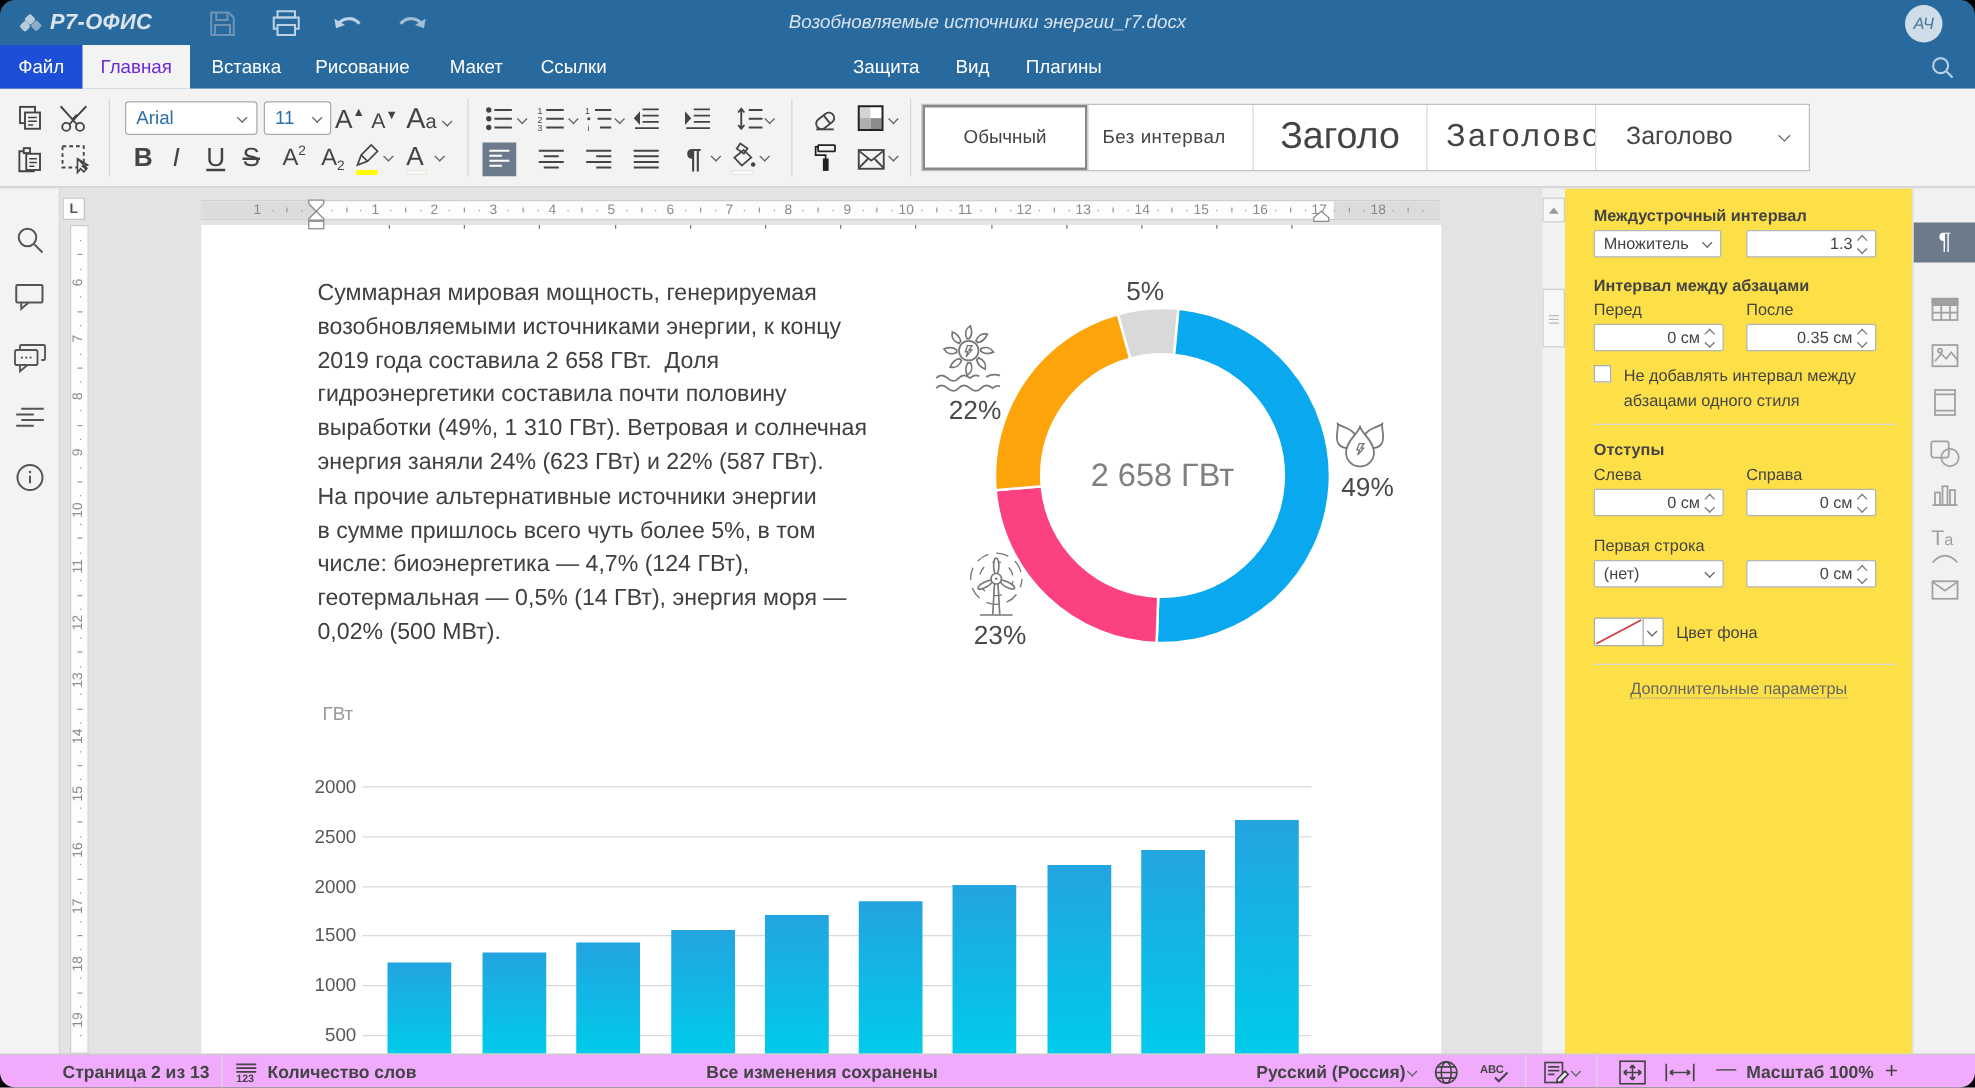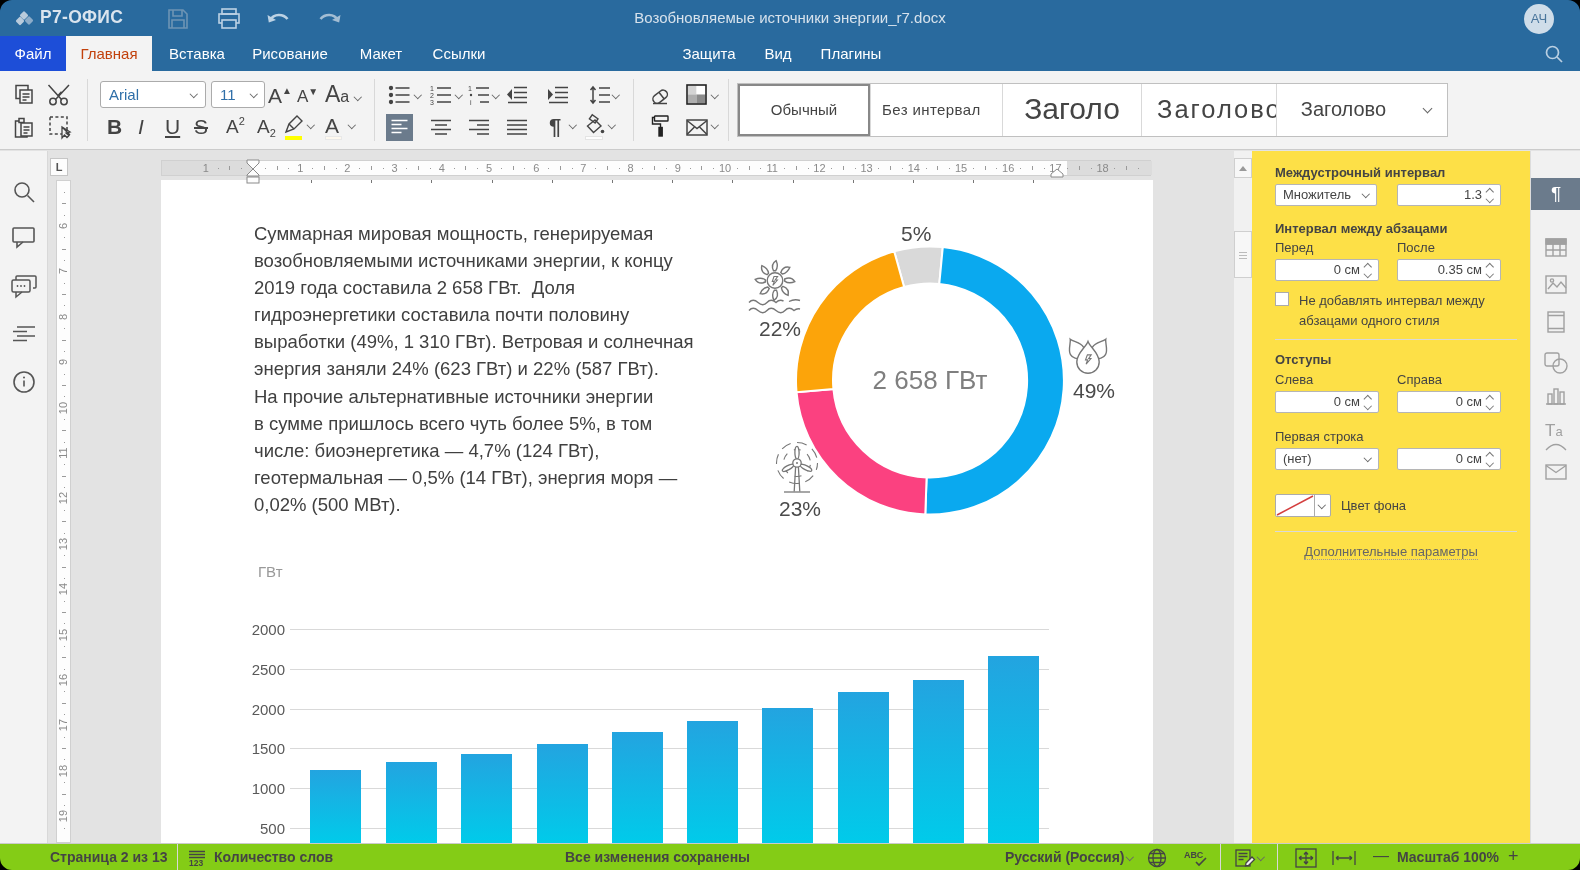--- a/index.html
+++ b/index.html
@@ -1,32 +1,32 @@
 <!DOCTYPE html>
 <html><head><meta charset="utf-8">
 <style>
 * { margin:0; padding:0; box-sizing:border-box; }
 html,body { width:1580px; height:870px; overflow:hidden; background:#000; }
 body, div, span { font-family:"Liberation Sans", sans-serif; }
 #app { position:absolute; left:0; top:0; width:1580px; height:870px; background:#e3e3e3; overflow:hidden; }
 .abs { position:absolute; }
 
-#titlebar { position:absolute; left:0; top:0; width:1580px; height:36px; background:#296a9e; }
+#titlebar { position:absolute; left:0; top:0; width:1580px; height:36px; background:#296a9e;font-style:italic; }
 #tabs { position:absolute; left:0; top:36px; width:1580px; height:35px; background:#296a9e; }
 .tab { position:absolute; top:0; height:35px; line-height:35px; color:#fff; font-size:15px; text-align:center; }
 
 #toolbar { position:absolute; left:0; top:71px; width:1580px; height:79px; background:#f3f3f3; border-bottom:1px solid #cbcbcb; }
 .vsep { position:absolute; top:8px; height:62px; width:1px; background:#d8d8d8; }
 .tbtext { position:absolute; color:#444; }
 .inputbox { position:absolute; background:#fff; border:1px solid #ababab; border-radius:3px; color:#2f6fa8; font-size:15px; }
 
 #leftbar { position:absolute; left:0; top:151px; width:48px; height:692px; background:#f3f3f3; border-right:1px solid #d8d8d8; }
 #rightstrip { position:absolute; left:1530px; top:151px; width:50px; height:692px; background:#f1f1f1; border-left:1px solid #dcdcdc; }
 #rightpanel { position:absolute; left:1252px; top:151px; width:278px; height:692px; background:#fde047; }
-#statusbar { position:absolute; left:0; top:843px; width:1580px; height:27px; background:#84cc16; border-top:1px solid #cbcbcb; color:#444; font-size:14px; font-weight:bold;padding-left:32px; }
+#statusbar { position:absolute; left:0; top:843px; width:1580px; height:27px; background:#f0abfc; border-top:1px solid #cbcbcb; color:#444; font-size:14px; font-weight:bold;padding-left:32px; }
 
 #docarea { position:absolute; left:49px; top:151px; width:1185px; height:692px; background:#e3e3e3; overflow:hidden; }
 #page { position:absolute; left:112px; top:29px; width:992px; height:663px; background:#fff; }
 
 #hruler { position:absolute; left:112px; top:9px; width:990px; height:16px; background:#fdfdfd; border:1px solid #d0d0d0; }
 #vruler { position:absolute; left:7px; top:29px; width:15px; height:663px; background:#fdfdfd; border:1px solid #d0d0d0; }
 .rnum { position:absolute; color:#8a8a8a; font-size:11px; }
 .tick { position:absolute; background:#9a9a9a; }
 
 .ph { position:absolute; font-size:13px; font-weight:bold; color:#444; }
@@ -71,21 +71,21 @@
   <svg width="26" height="24" style="left:316px;top:8px" viewBox="0 0 26 24" fill="none">
     <path d="M22 12 C18 5.5 9 5.5 4.5 11" stroke="#a3bdd3" stroke-width="2.6" fill="none"></path>
     <path d="M24.5 7 L23.2 14.5 L16 12 Z" fill="#a3bdd3"></path>
   </svg>
   <span class="abs" style="left:0;top:9px;width:1580px;text-align:center;font-size:15px;color:#d7e2ec">Возобновляемые источники энергии_r7.docx</span>
   <div class="abs" style="left:1524px;top:4px;width:30px;height:30px;border-radius:50%;background:#cfdde9;text-align:center;line-height:30px;font-size:13px;color:#49759c">АЧ</div>
 </div>
 
 <div id="tabs">
   <div class="tab" style="left:0;width:66px;background:#1d4ed8">Файл</div>
-  <div class="tab" style="left:66px;width:86px;background:#f3f3f3;color:#c2410c">Главная</div>
+  <div class="tab" style="left:66px;width:86px;background:#f3f3f3;color:#6d28d9">Главная</div>
   <div class="tab" style="left:152px;width:90px">Вставка</div>
   <div class="tab" style="left:242px;width:96px">Рисование</div>
   <div class="tab" style="left:338px;width:86px">Макет</div>
   <div class="tab" style="left:424px;width:70px">Ссылки</div>
   <div class="tab" style="left:674px;width:70px">Защита</div>
   <div class="tab" style="left:744px;width:68px">Вид</div>
   <div class="tab" style="left:812px;width:78px">Плагины</div>
   <svg width="20" height="20" style="left:1544px;top:8px" viewBox="0 0 20 20" fill="none" stroke="#b9cfe2" stroke-width="1.7">
     <circle cx="8.5" cy="8.5" r="6"></circle>
         <path d="M13 13 L18 18"></path>

